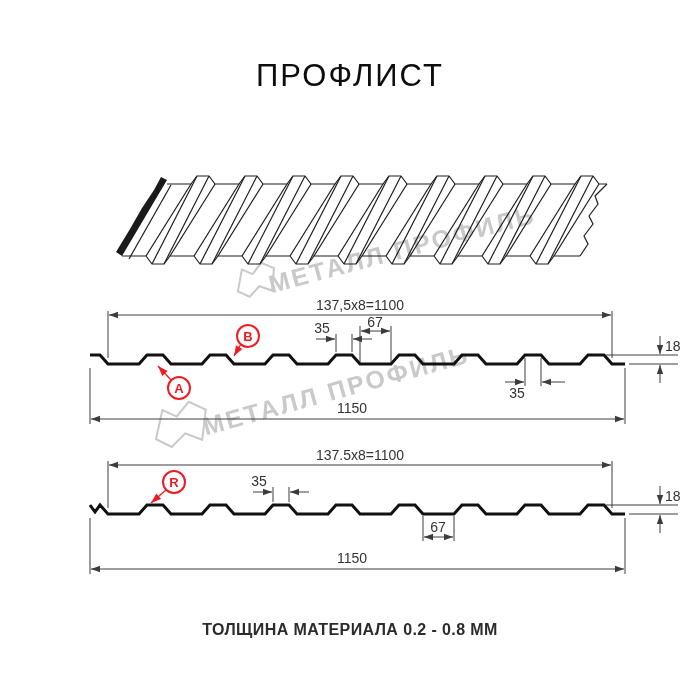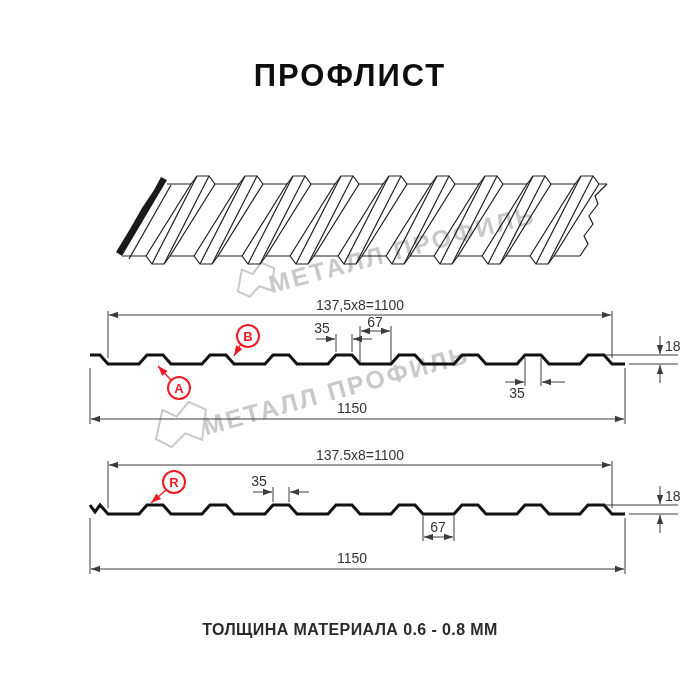--- a/index.html
+++ b/index.html
@@ -2,21 +2,21 @@
 <html><head>
 <meta charset="utf-8">
 <style>
   html,body { margin:0; padding:0; background:#ffffff; }
   .canvas {
     position:relative; width:700px; height:700px; background:#ffffff;
     font-family:"Liberation Sans", sans-serif; overflow:hidden;
   }
   .title {
     position:absolute; top:58px; left:0; width:700px; text-align:center;
-    font-size:31px; font-weight:700; letter-spacing:2px; color:#0d0d0d;
+    font-size:31px; font-weight:400; letter-spacing:2px; color:#0d0d0d;
   }
   .subtitle {
     position:absolute; top:152px; left:0; width:700px; text-align:center;
     font-size:15px; font-weight:700; letter-spacing:1.5px; color:#1d1d1d;
   }
   .footer {
     position:absolute; top:621px; left:0; width:700px; text-align:center;
     font-size:16px; font-weight:700; letter-spacing:0.4px; color:#2b2b2b;
   }
   svg.draw { position:absolute; top:0; left:0; }
@@ -186,14 +186,14 @@
       </g>
 
       <g>
         <line class="redl" x1="166" y1="490" x2="151" y2="503" marker-end="url(#arrR)"></line>
         <circle class="redc" cx="174" cy="482" r="11"></circle>
         <text class="ptl" x="174" y="487" text-anchor="middle">R</text>
       </g>
     </g>
   </svg>
 
-  <div class="footer">ТОЛЩИНА МАТЕРИАЛА 0.6 - 0.8 ММ</div>
+  <div class="footer">ТОЛЩИНА МАТЕРИАЛА 0.2 - 0.8 ММ</div>
 </div>
 
 </body></html>

